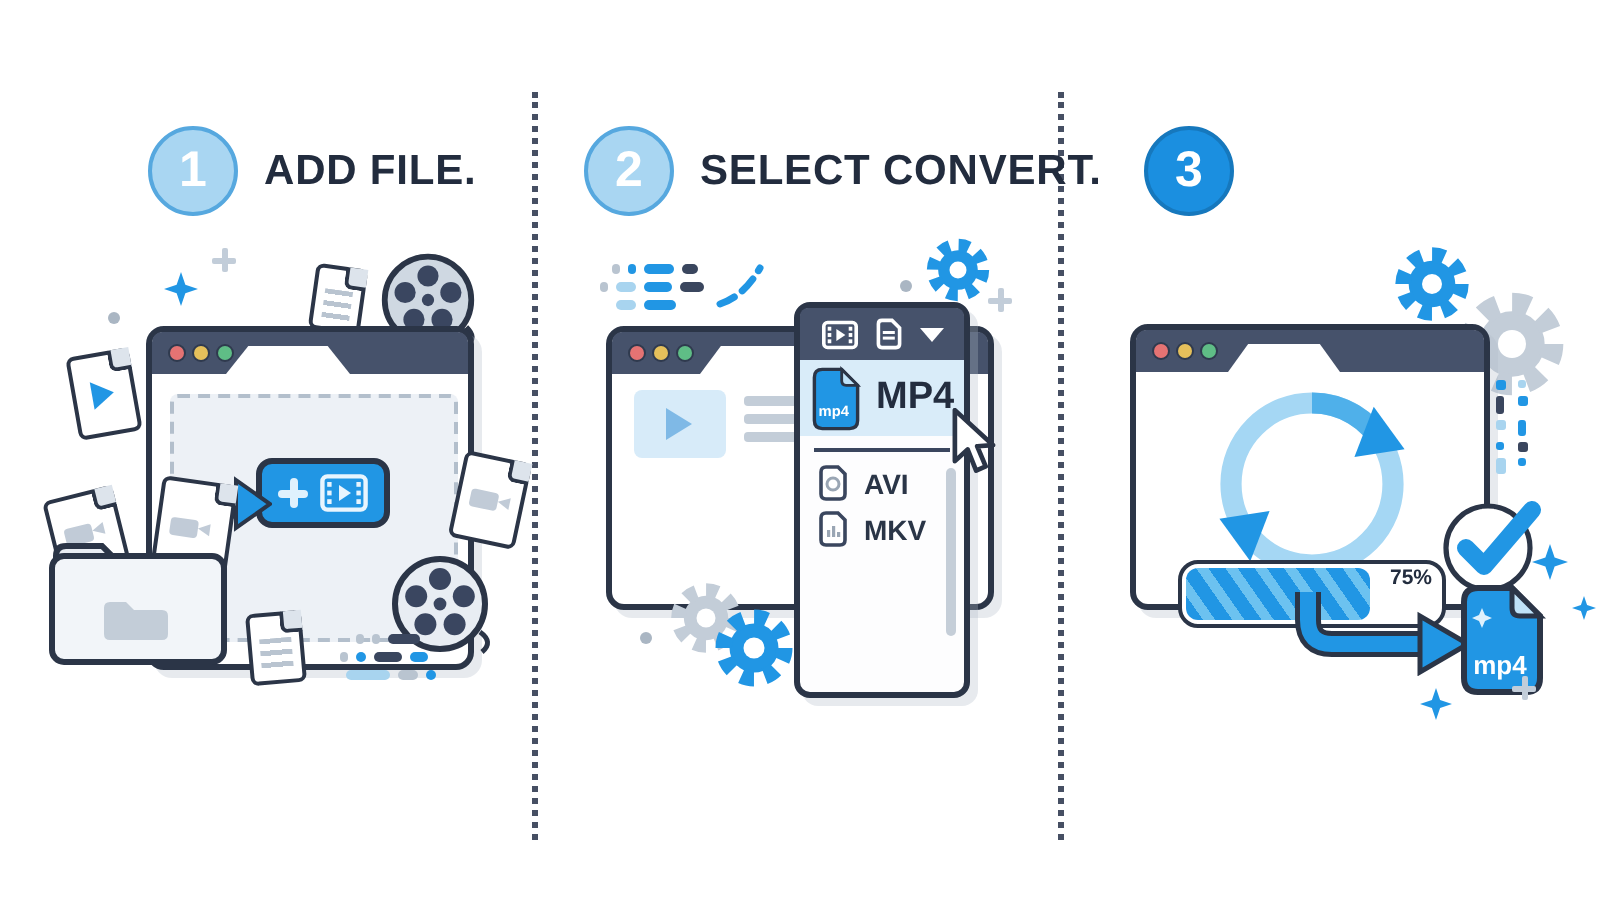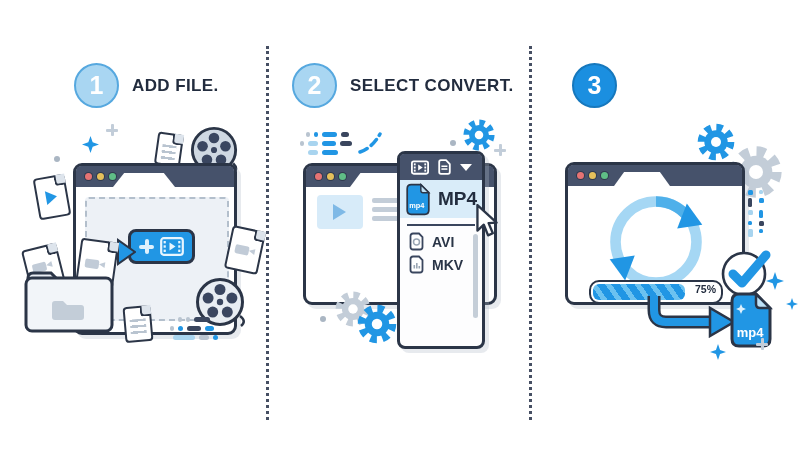--- a/index.html
+++ b/index.html
@@ -6,21 +6,21 @@
   .stage{position:relative;width:800px;height:461px;background:#ffffff;overflow:hidden;
          font-family:"Liberation Sans",sans-serif;}
   .divider{position:absolute;top:46px;height:374px;width:0;border-left:3px dotted #323d53;opacity:.9;}
 
   
   .step-head{position:absolute;display:flex;align-items:center;gap:13px;}
   .badge{width:45px;height:45px;border-radius:50%;display:flex;align-items:center;justify-content:center;
          font-size:25px;font-weight:bold;color:#fff;box-sizing:border-box;}
   .badge.light{background:#a9d6f2;border:2px solid #56a8df;}
   .badge.solid{background:#1b8fe0;border:2px solid #1678bd;}
-  .step-title{font-size:17px;font-weight:bold;color:#222c3e;letter-spacing:.4px;}
+  .step-title{font-size:21px;font-weight:bold;color:#222c3e;letter-spacing:.4px;}
 
   
   .window{position:absolute;background:#fff;border:3px solid #2b3547;border-radius:9px;
           box-shadow:4px 4px 0 rgba(175,186,199,.30);box-sizing:border-box;}
   .winhead{position:absolute;top:0;left:0;right:0;height:21px;background:#46526b;border-radius:5px 5px 0 0;}
   .notch{position:absolute;bottom:0;height:14px;background:#fff;clip-path:polygon(0 100%,18% 0,82% 0,100% 100%);}
   .dots{position:absolute;left:9px;top:7px;display:flex;gap:5px;}
   .dots i{width:7px;height:7px;border-radius:50%;display:block;box-shadow:0 0 0 1px rgba(30,38,55,.55);}
   .dot-r{background:#e57373;} .dot-y{background:#e5c05b;} .dot-g{background:#5fbd86;}
 
@@ -82,21 +82,21 @@
   .dd-item-label{font-size:14px;font-weight:bold;color:#2a3547;}
   .dd-scroll{position:absolute;right:4px;top:80px;width:5px;height:84px;background:#c5ced8;border-radius:3px;}
   .tri-down{width:0;height:0;border-left:6px solid transparent;border-right:6px solid transparent;
       border-top:7px solid #fff;}
 
   
   .convert-btn{position:absolute;left:593px;top:222px;width:126px;height:29px;background:#2196e4;
       border:3px solid #2b3547;border-radius:7px;display:flex;align-items:center;justify-content:center;
       gap:7px;box-sizing:border-box;}
   .convert-label{font-size:15px;font-weight:bold;color:#ffffff;letter-spacing:.5px;}
-  .progress{position:absolute;left:589px;top:280px;width:134px;height:24px;background:#fff;
+  .progress{position:absolute;left:589px;top:280px;width:134px;height:34px;background:#fff;
       border:2.5px solid #2b3547;border-radius:10px;box-sizing:border-box;}
   .progress-fill{position:absolute;left:2px;top:2px;bottom:2px;width:71%;border-radius:6px;
       background:repeating-linear-gradient(55deg,#2196e4 0 7px,#6cc2f0 7px 12px);}
   .progress-label{position:absolute;right:5px;top:1px;font-size:10.5px;font-weight:bold;color:#232d3f;}
   .dotcol{position:absolute;left:748px;top:190px;display:grid;grid-template-columns:6px 6px;gap:3px 5px;}
   .dotcol b{display:block;border-radius:1.5px;}
 </style>
 </head>
 <body>
 

